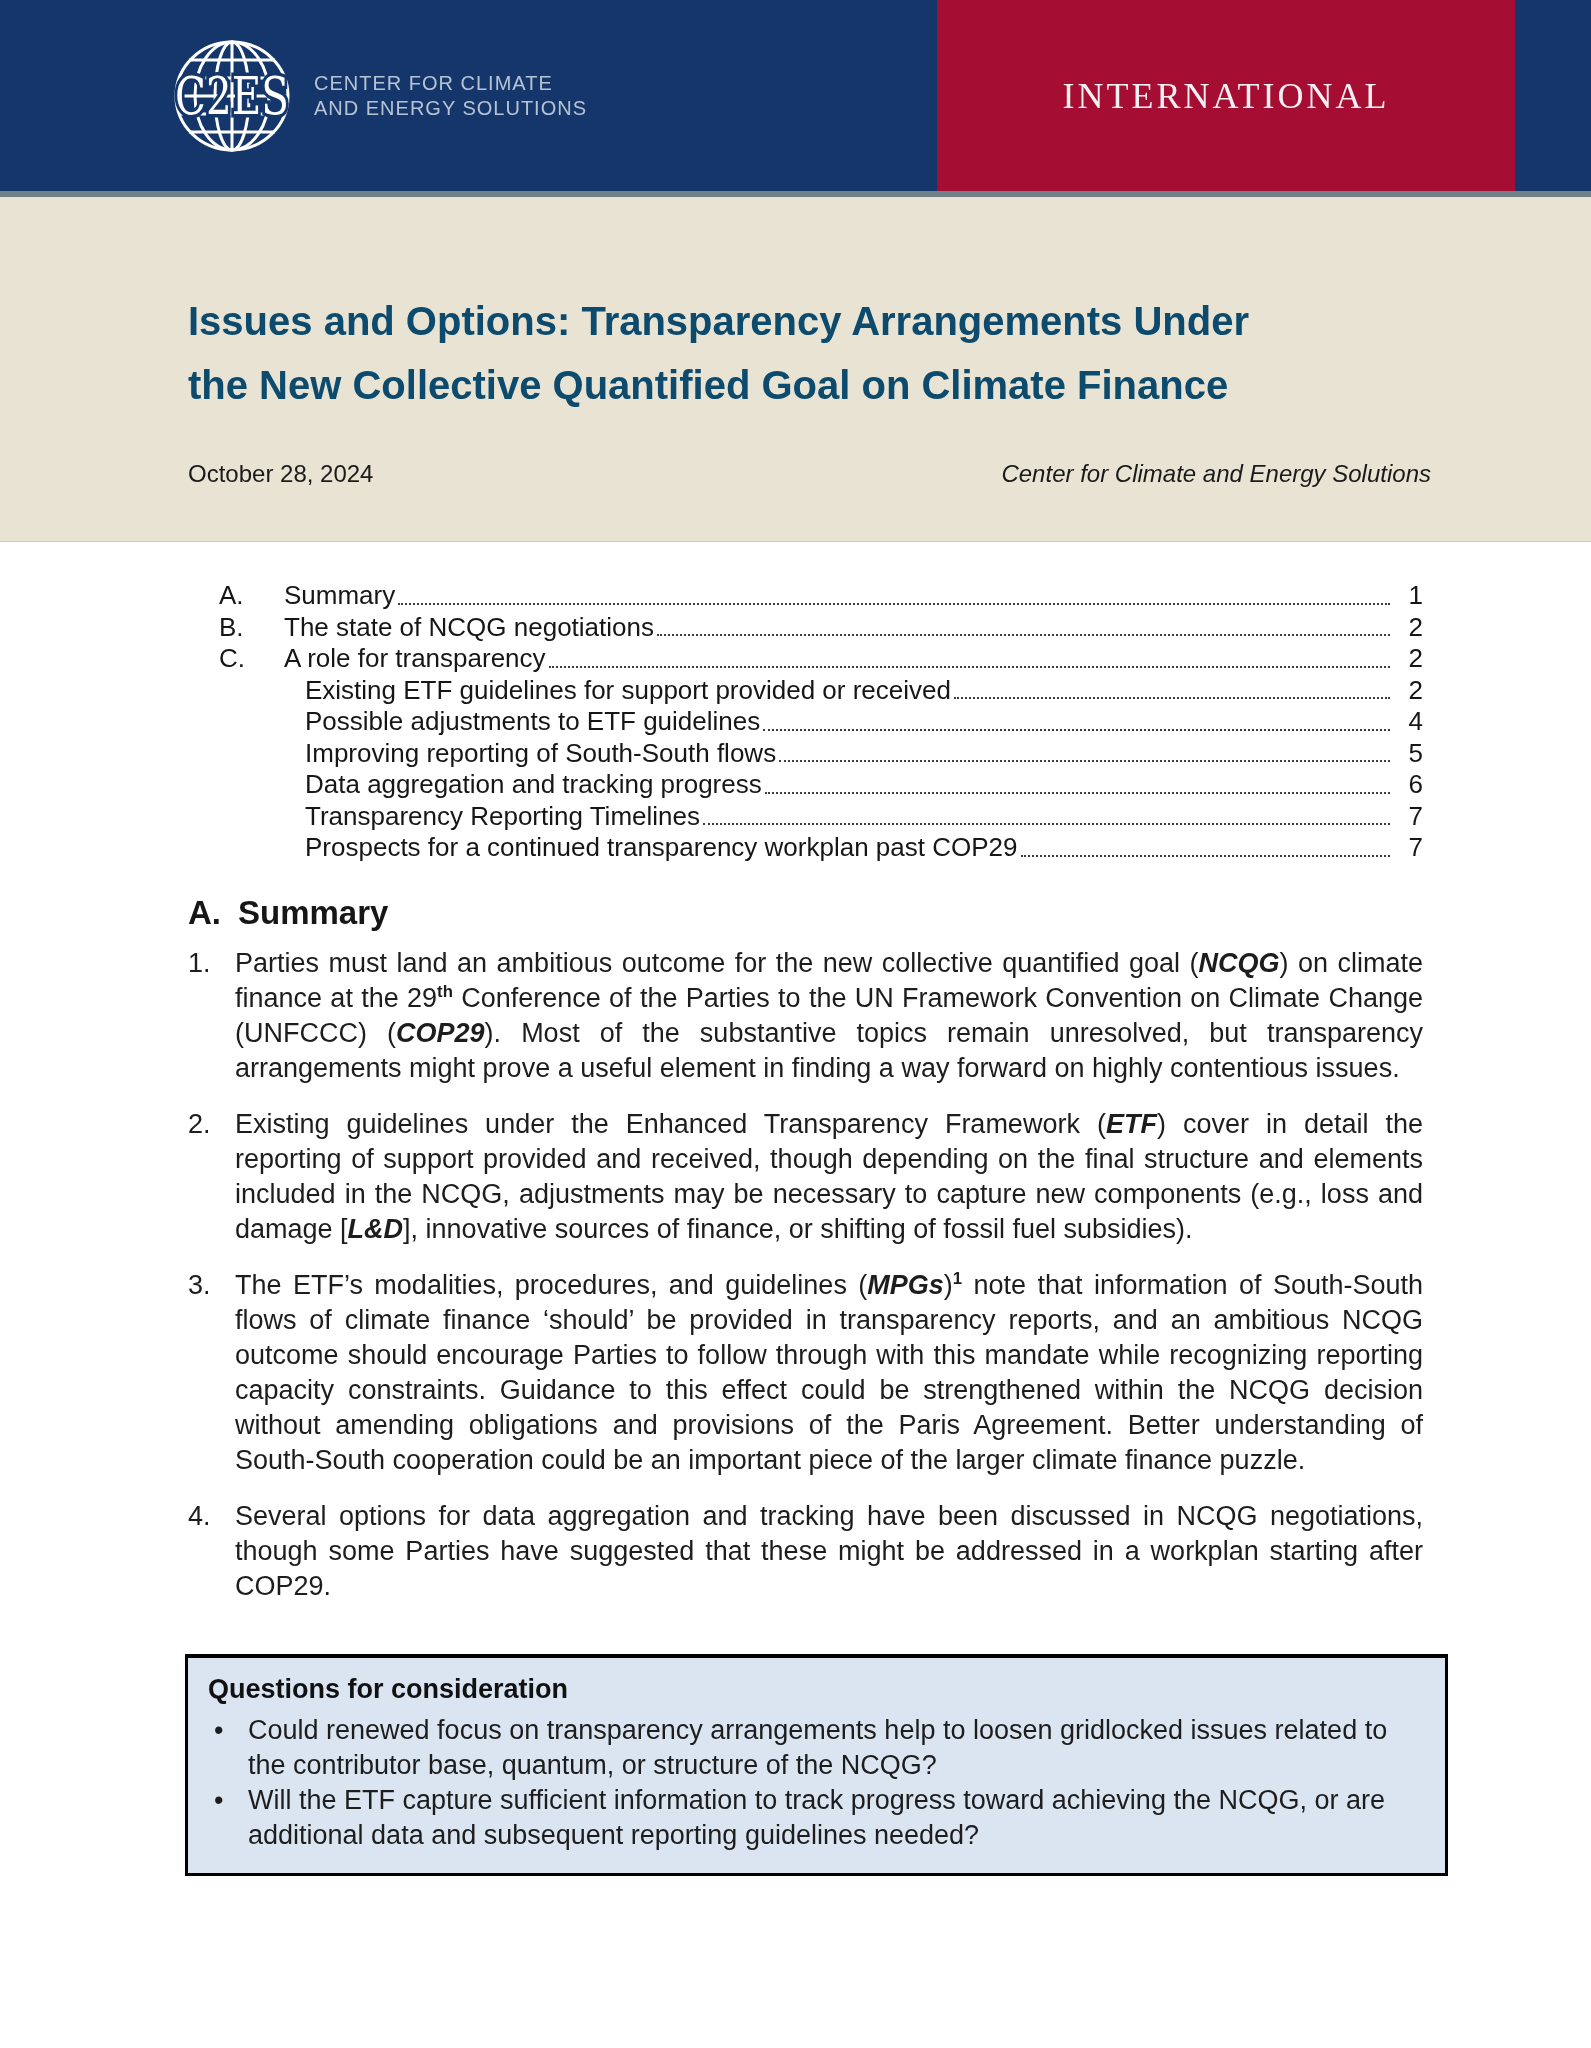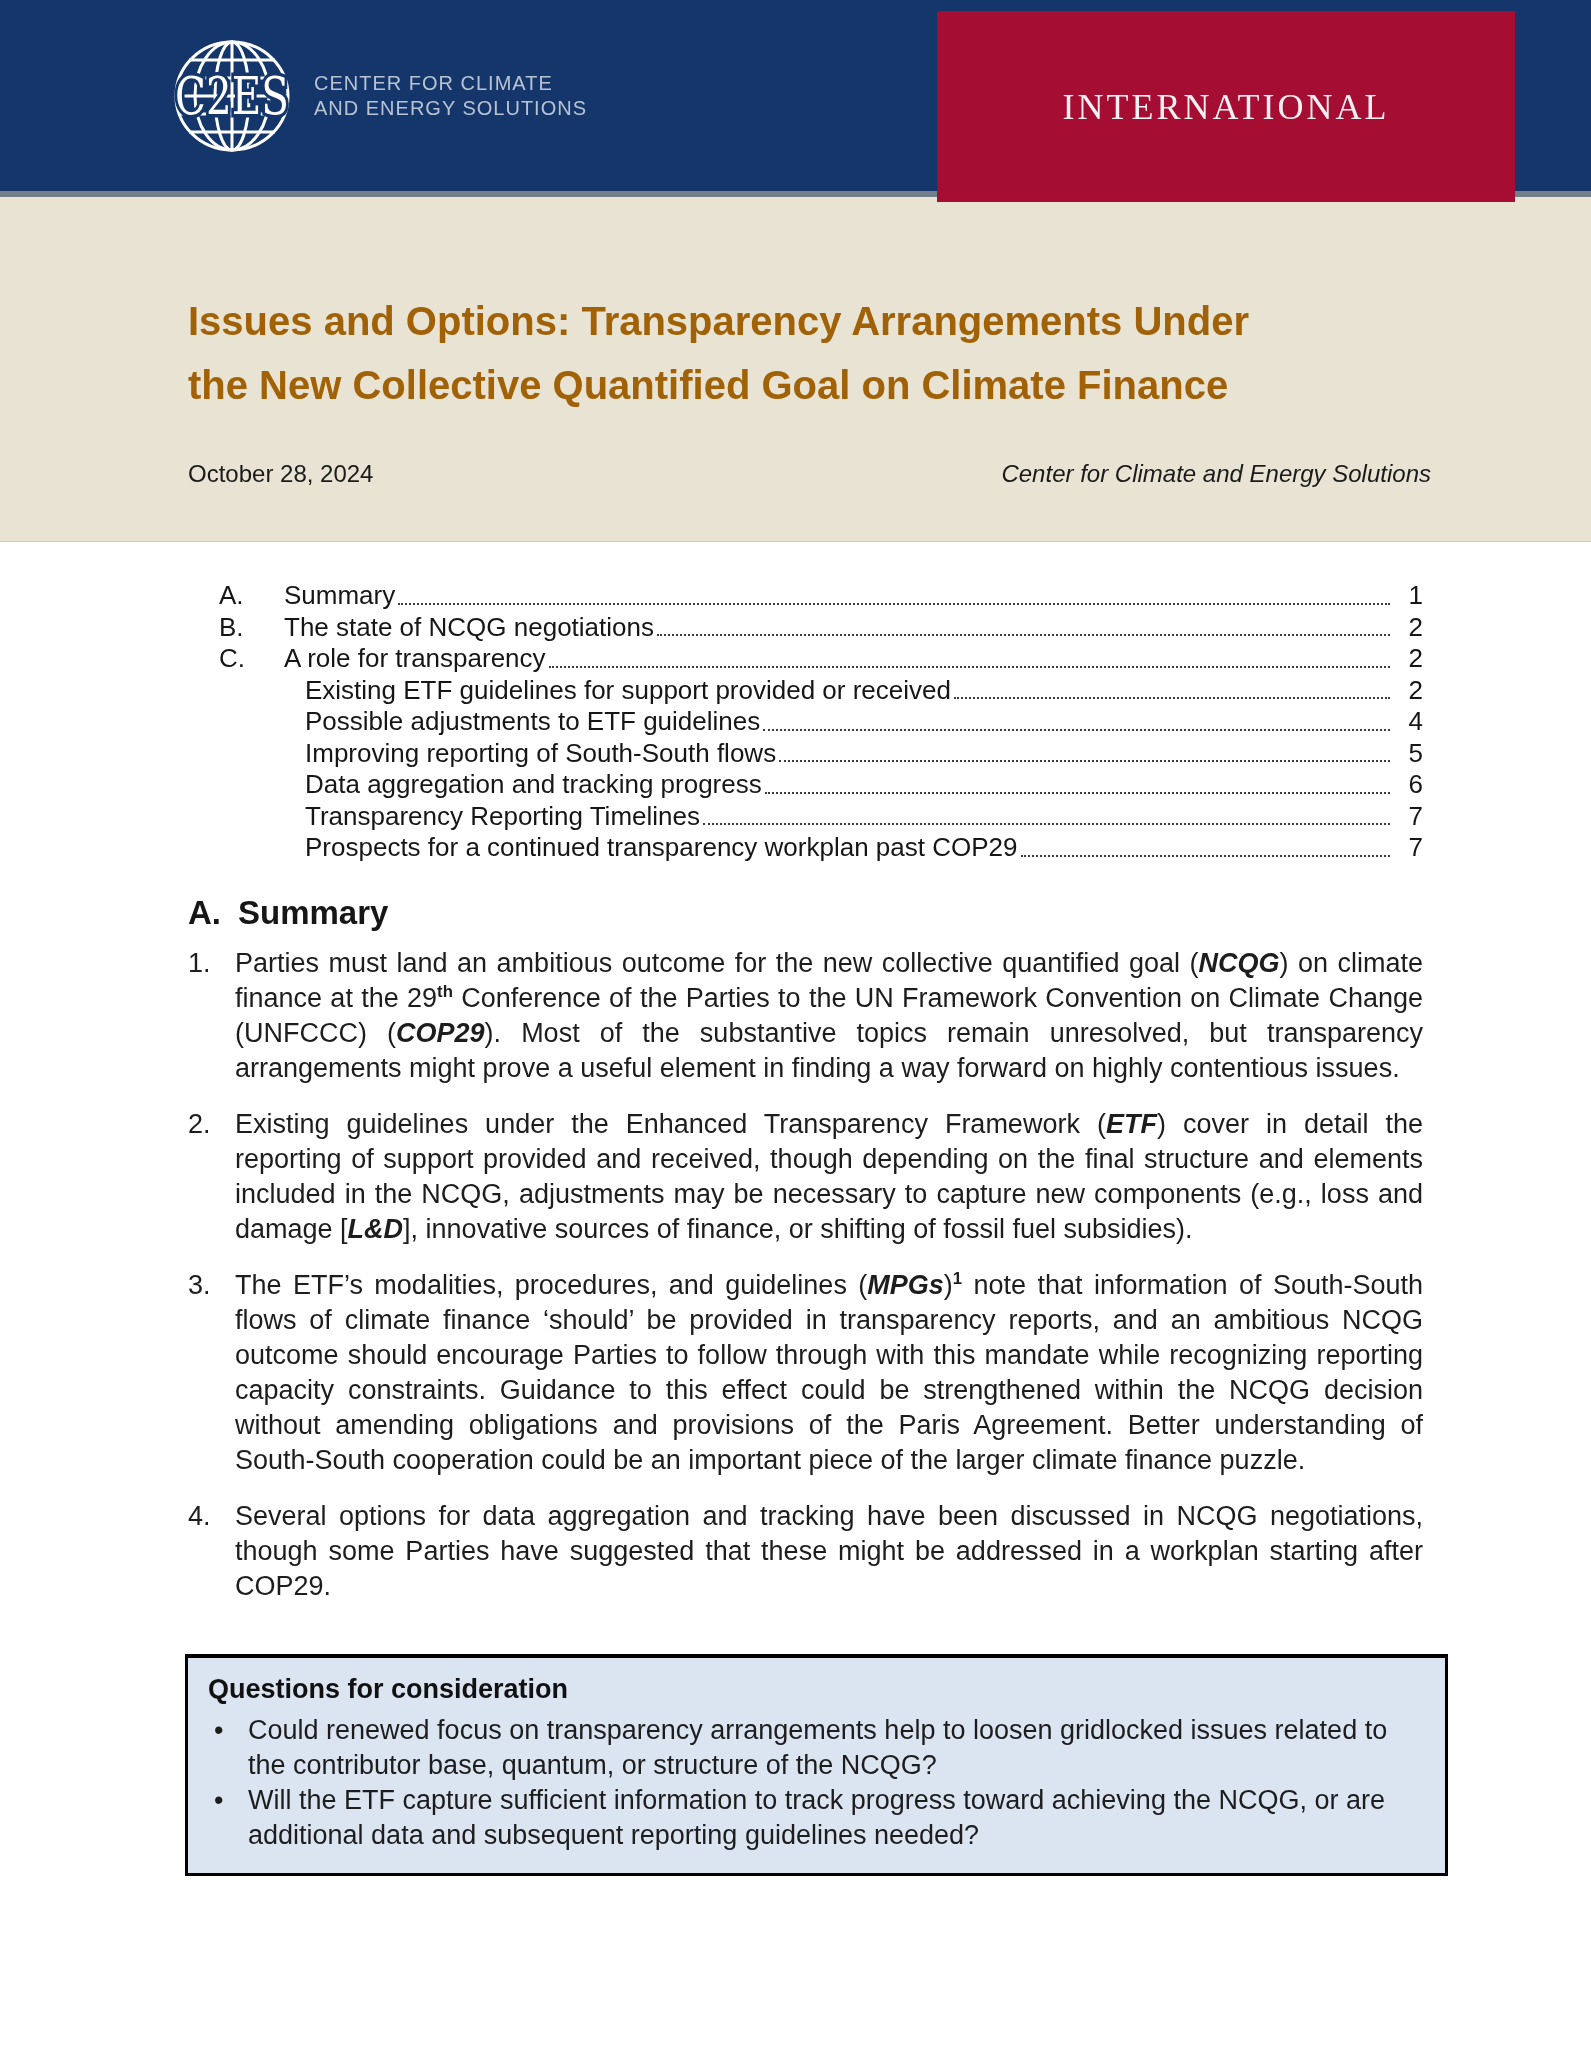--- a/index.html
+++ b/index.html
@@ -25,21 +25,21 @@
   }
   
   .header{
     position:relative;
     height:197px;
     background:var(--navy);
     border-bottom:6px solid #72808c;
   }
   .intl-block{
     position:absolute;
-    left:937px;top:11px;
+    left:937px;top:0;
     width:578px;height:100%;
     background:var(--red);
     display:flex;align-items:center;justify-content:center;
   }
   .intl-block span{
     font-family:"Liberation Serif", serif;
     font-size:36px;
     letter-spacing:3px;
     color:var(--bannertext);
   }
@@ -59,21 +59,21 @@
   .titleband{
     height:345px;
     background:var(--cream);
     padding:92px 160px 0 188px;
     border-bottom:1px solid #cfcaba;
   }
   .titleband h1{
     font-size:40px;
     line-height:64px;
     font-weight:700;
-    color:#a16207;
+    color:#0c4a6e;
     white-space:nowrap;
   }
   .meta-row{
     display:flex;
     justify-content:space-between;
     align-items:baseline;
     margin-top:43px;
     font-size:24px;
     color:#1a1a1a;
   }

